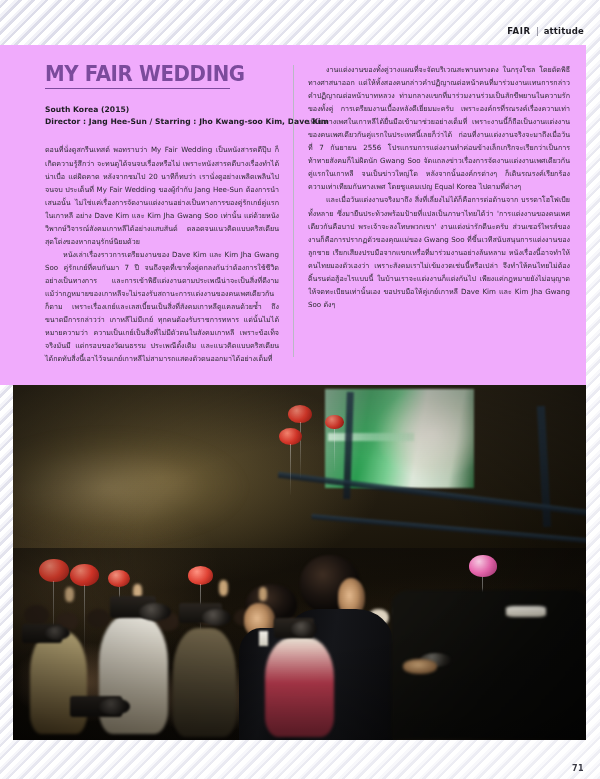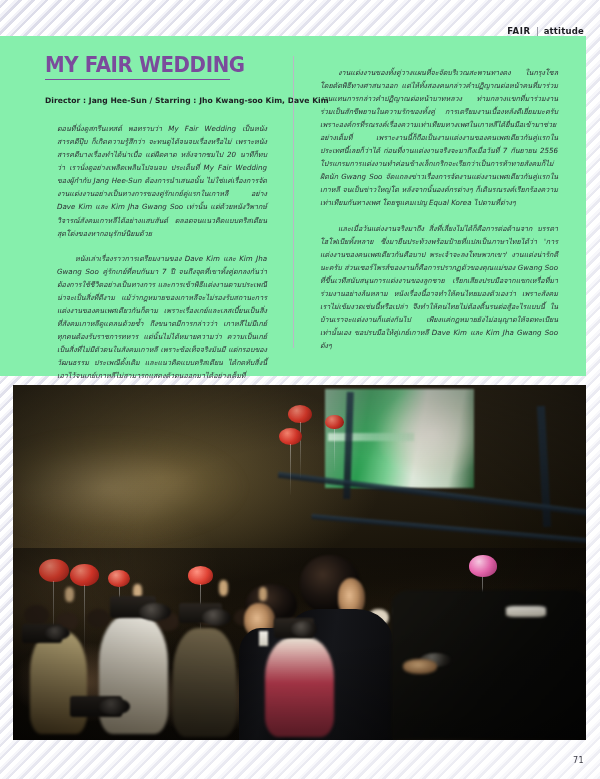--- a/index.html
+++ b/index.html
@@ -68,24 +68,24 @@
   .rh-pub {
     font-weight: 600;
     font-size: 8.5px;
     letter-spacing: 0.2px;
   }
 
   
   .sheet {
     position: absolute;
     left: 0;
-    top: 36px;
+    top: 45px;
     width: 586px;
     height: 340px;
-    background: #86efac;
+    background: #f0abfc;
     z-index: 3;
   }
 
   .article {
     position: absolute;
     left: 45px;
     top: 18px;
     right: 16px;
     bottom: 0;
     display: flex;
@@ -129,21 +129,21 @@
   }
   .credits div { white-space: nowrap; }
 
   .body-copy {
     font-size: 7.1px;
     line-height: 1.84;
     color: #2a2a30;
     text-align: justify;
     letter-spacing: 0.01px;
   }
-  .body-copy p { margin: 12px; font-style: italic; }
+  .body-copy p { margin: 0; }
   .body-copy p + p { text-indent: 18px; }
 
   
   .col-rule {
     width: 1px;
     background: #b9b9c4;
     flex: none;
     align-self: stretch;
     margin-top: 2px;
     margin-bottom: 28px;
@@ -329,23 +329,23 @@
     position: absolute;
     inset: 0;
     background: radial-gradient(ellipse 78% 78% at 50% 46%, rgba(0,0,0,0) 36%, rgba(0,0,0,0.42) 82%, rgba(0,0,0,0.68) 100%);
     pointer-events: none;
   }
 
   
   .folio {
     position: absolute;
     right: 16px;
-    bottom: 14px;
+    bottom: 6px;
     font-size: 8px;
-    font-weight: 400;
+    font-weight: 700;
     color: #3a3a44;
     letter-spacing: 0.4px;
     z-index: 6;
   }
 </style>
 </head>
 <body>
 
 <div class="page-backdrop"></div>
 <div class="backdrop-wash"></div>
@@ -357,20 +357,21 @@
 </div>
 
 <div class="sheet">
   <div class="article">
 
     <div class="col-left">
       <div class="film-title">MY FAIR WEDDING</div>
       <div class="title-rule"></div>
 
       <div class="credits">
+        <div>South Korea (2015)</div>
         <div>Director : Jang Hee-Sun / Starring : Jho Kwang-soo Kim, Dave Kim</div>
       </div>
 
       <div class="body-copy">
         <p>ตอนที่นั่งดูสกรีนเทสต์ พอทราบว่า My Fair Wedding เป็นหนังสารคดีปุ๊บ ก็เกิดความรู้สึกว่า จะทนดูได้จนจบเรื่องหรือไม่ เพราะหนังสารคดีบางเรื่องทำได้น่าเบื่อ แต่ผิดคาด หลังจากชมไป 20 นาทีก็ทบว่า เรานั่งดูอย่างเพลิดเพลินไปจนจบ ประเด็นที่ My Fair Wedding ของผู้กำกับ Jang Hee-Sun ต้องการนำเสนอนั้น ไม่ใช่แค่เรื่องการจัดงานแต่งงานอย่างเป็นทางการของคู่รักเกย์คู่แรกในเกาหลี อย่าง Dave Kim และ Kim Jha Gwang Soo เท่านั้น แต่ด้วยหนังวิพากษ์วิจารณ์สังคมเกาหลีได้อย่างแสบสันต์ ตลอดจนแนวคิดแบบคริสเตียนสุดโต่งของหากอนุรักษ์นิยมด้วย</p>
         <p>หนังเล่าเรื่องราวการเตรียมงานของ Dave Kim และ Kim Jha Gwang Soo คู่รักเกย์ที่คบกันมา 7 ปี จนถึงจุดที่เขาทั้งคู่ตกลงกันว่าต้องการใช้ชีวิตอย่างเป็นทางการ และการเข้าพิธีแต่งงานตามประเพณีน่าจะเป็นสิ่งที่ดีงาม แม้ว่ากฎหมายของเกาหลีจะไม่รองรับสถานะการแต่งงานของคนเพศเดียวกันก็ตาม เพราะเรื่องเกย์และเลสเบี้ยนเป็นสิ่งที่สังคมเกาหลีดูแคลนด้วยซ้ำ ถึงขนาดมีการกล่าวว่า เกาหลีไม่มีเกย์ ทุกคนต้องรับราชการทหาร แต่นั้นไม่ได้หมายความว่า ความเป็นเกย์เป็นสิ่งที่ไม่มีตัวตนในสังคมเกาหลี เพราะข้อเท็จจริงมันมี แต่กรอบของวัฒนธรรม ประเพณีดั้งเดิม และแนวคิดแบบคริสเตียน ได้กดทับสิ่งนี้เอาไว้จนเกย์เกาหลีไม่สามารถแสดงตัวตนออกมาได้อย่างเต็มที่</p>
       </div>
     </div>
 
     <div class="col-rule"></div>

